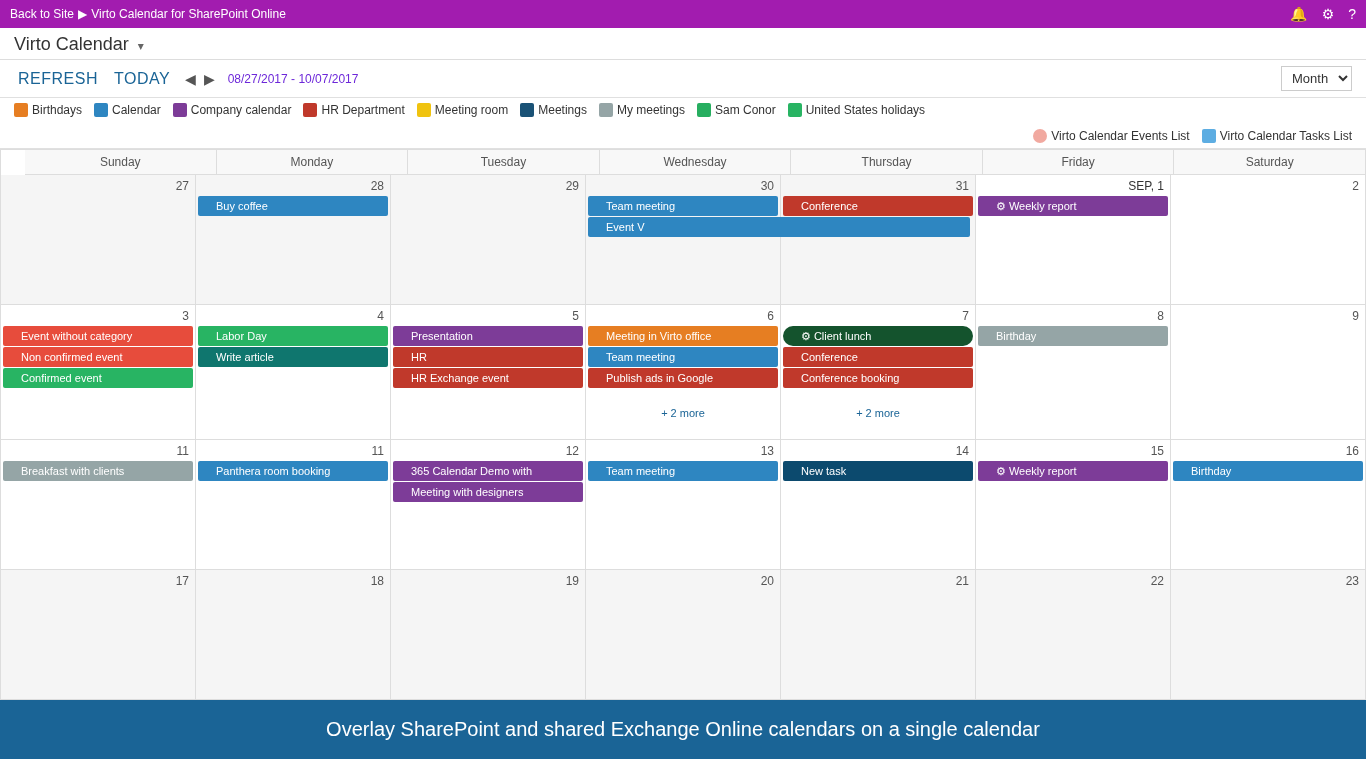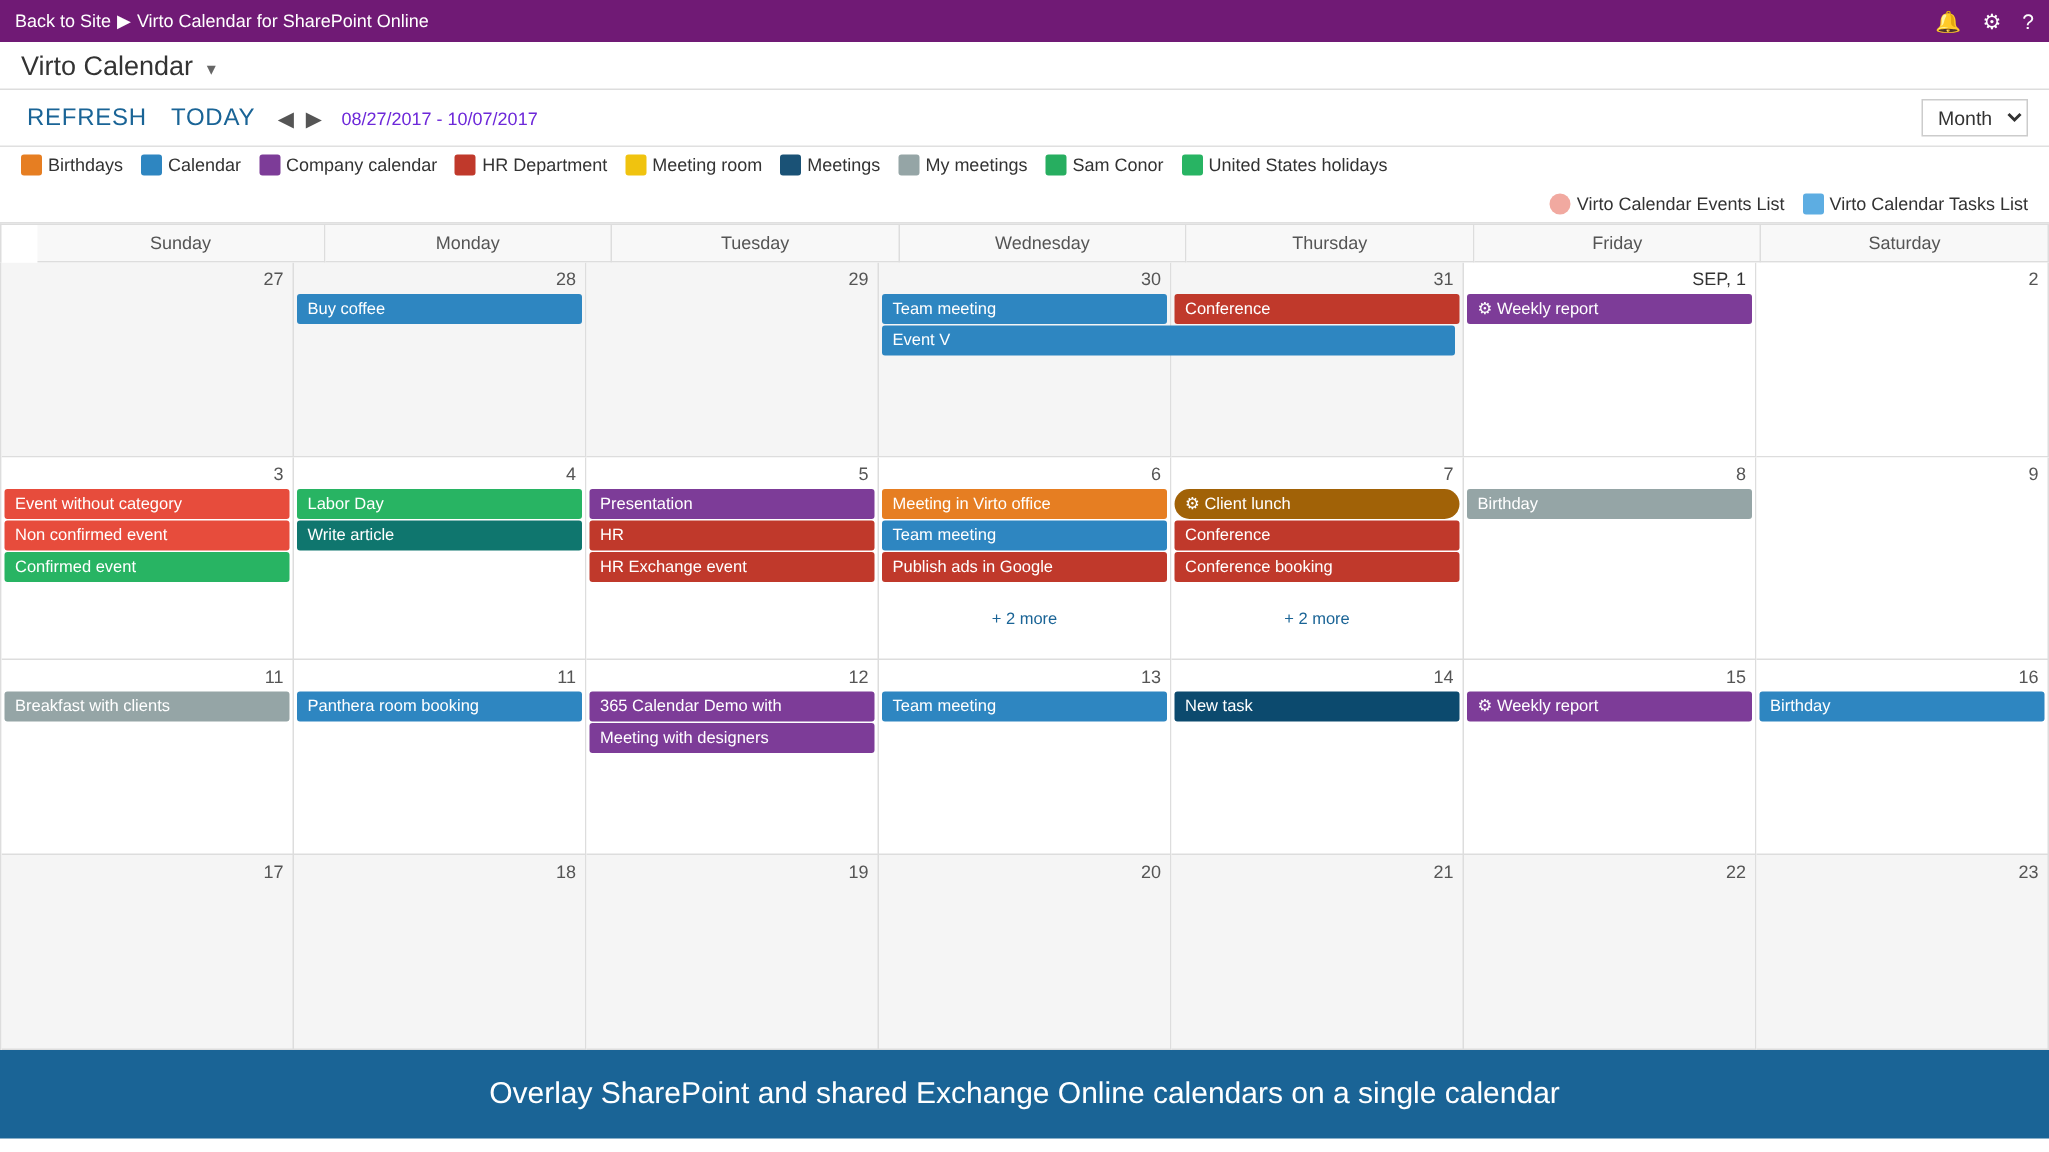--- a/index.html
+++ b/index.html
@@ -1,20 +1,20 @@
 <!DOCTYPE html>
 <html><head>
   <meta charset="utf-8">
   <style>
     * { box-sizing: border-box; margin: 0; padding: 0; }
     body { font-family: 'Segoe UI', Arial, sans-serif; font-size: 12px; background: #fff; width: 1366px; height: 768px; overflow: hidden; }
 
     
     .top-bar {
-      background: #701a75;
+      background: #a21caf;
       color: #fff;
       height: 28px;
       display: flex;
       align-items: center;
       padding: 0 10px;
       gap: 6px;
       font-size: 12px;
     }
     .top-bar .breadcrumb { display: flex; align-items: center; gap: 4px; }
     .top-bar-right { margin-left: auto; display: flex; gap: 14px; align-items: center; }
@@ -117,21 +117,21 @@
       text-align: right;
       padding: 2px 4px;
       font-size: 12px;
       color: #555;
       font-weight: 400;
     }
     .day-number.sep-label { color: #333; }
 
     .event-bar {
       display: block;
-      padding: 1px 7px;
+      padding: 1px 18px;
       margin: 1px 0;
       border-radius: 2px;
       font-size: 11px;
       color: #fff;
       cursor: pointer;
       white-space: nowrap;
       overflow: hidden;
       text-overflow: ellipsis;
       line-height: 18px;
     }
@@ -298,21 +298,21 @@
       </div>
       <div class="cal-cell">
         <div class="day-number">6</div>
         <div class="event-bar" style="background: rgb(230, 126, 34);">Meeting in Virto office</div>
         <div class="event-bar" style="background: rgb(46, 134, 193);">Team meeting</div>
         <div class="event-bar" style="background: rgb(192, 57, 43);">Publish ads in Google</div>
         <div class="more-link">+ 2 more</div>
       </div>
       <div class="cal-cell">
         <div class="day-number">7</div>
-        <div class="event-bar" style="background: #a16207; border-radius: 10px;">⚙ Client lunch</div>
+        <div class="event-bar" style="background: #14532d; border-radius: 10px;">⚙ Client lunch</div>
         <div class="event-bar" style="background: rgb(192, 57, 43);">Conference</div>
         <div class="event-bar" style="background: rgb(192, 57, 43);">Conference booking</div>
         <div class="more-link">+ 2 more</div>
       </div>
       <div class="cal-cell">
         <div class="day-number">8</div>
         <div class="event-bar" style="background: rgb(149, 165, 166);">Birthday</div>
       </div>
       <div class="cal-cell">
         <div class="day-number">9</div>

